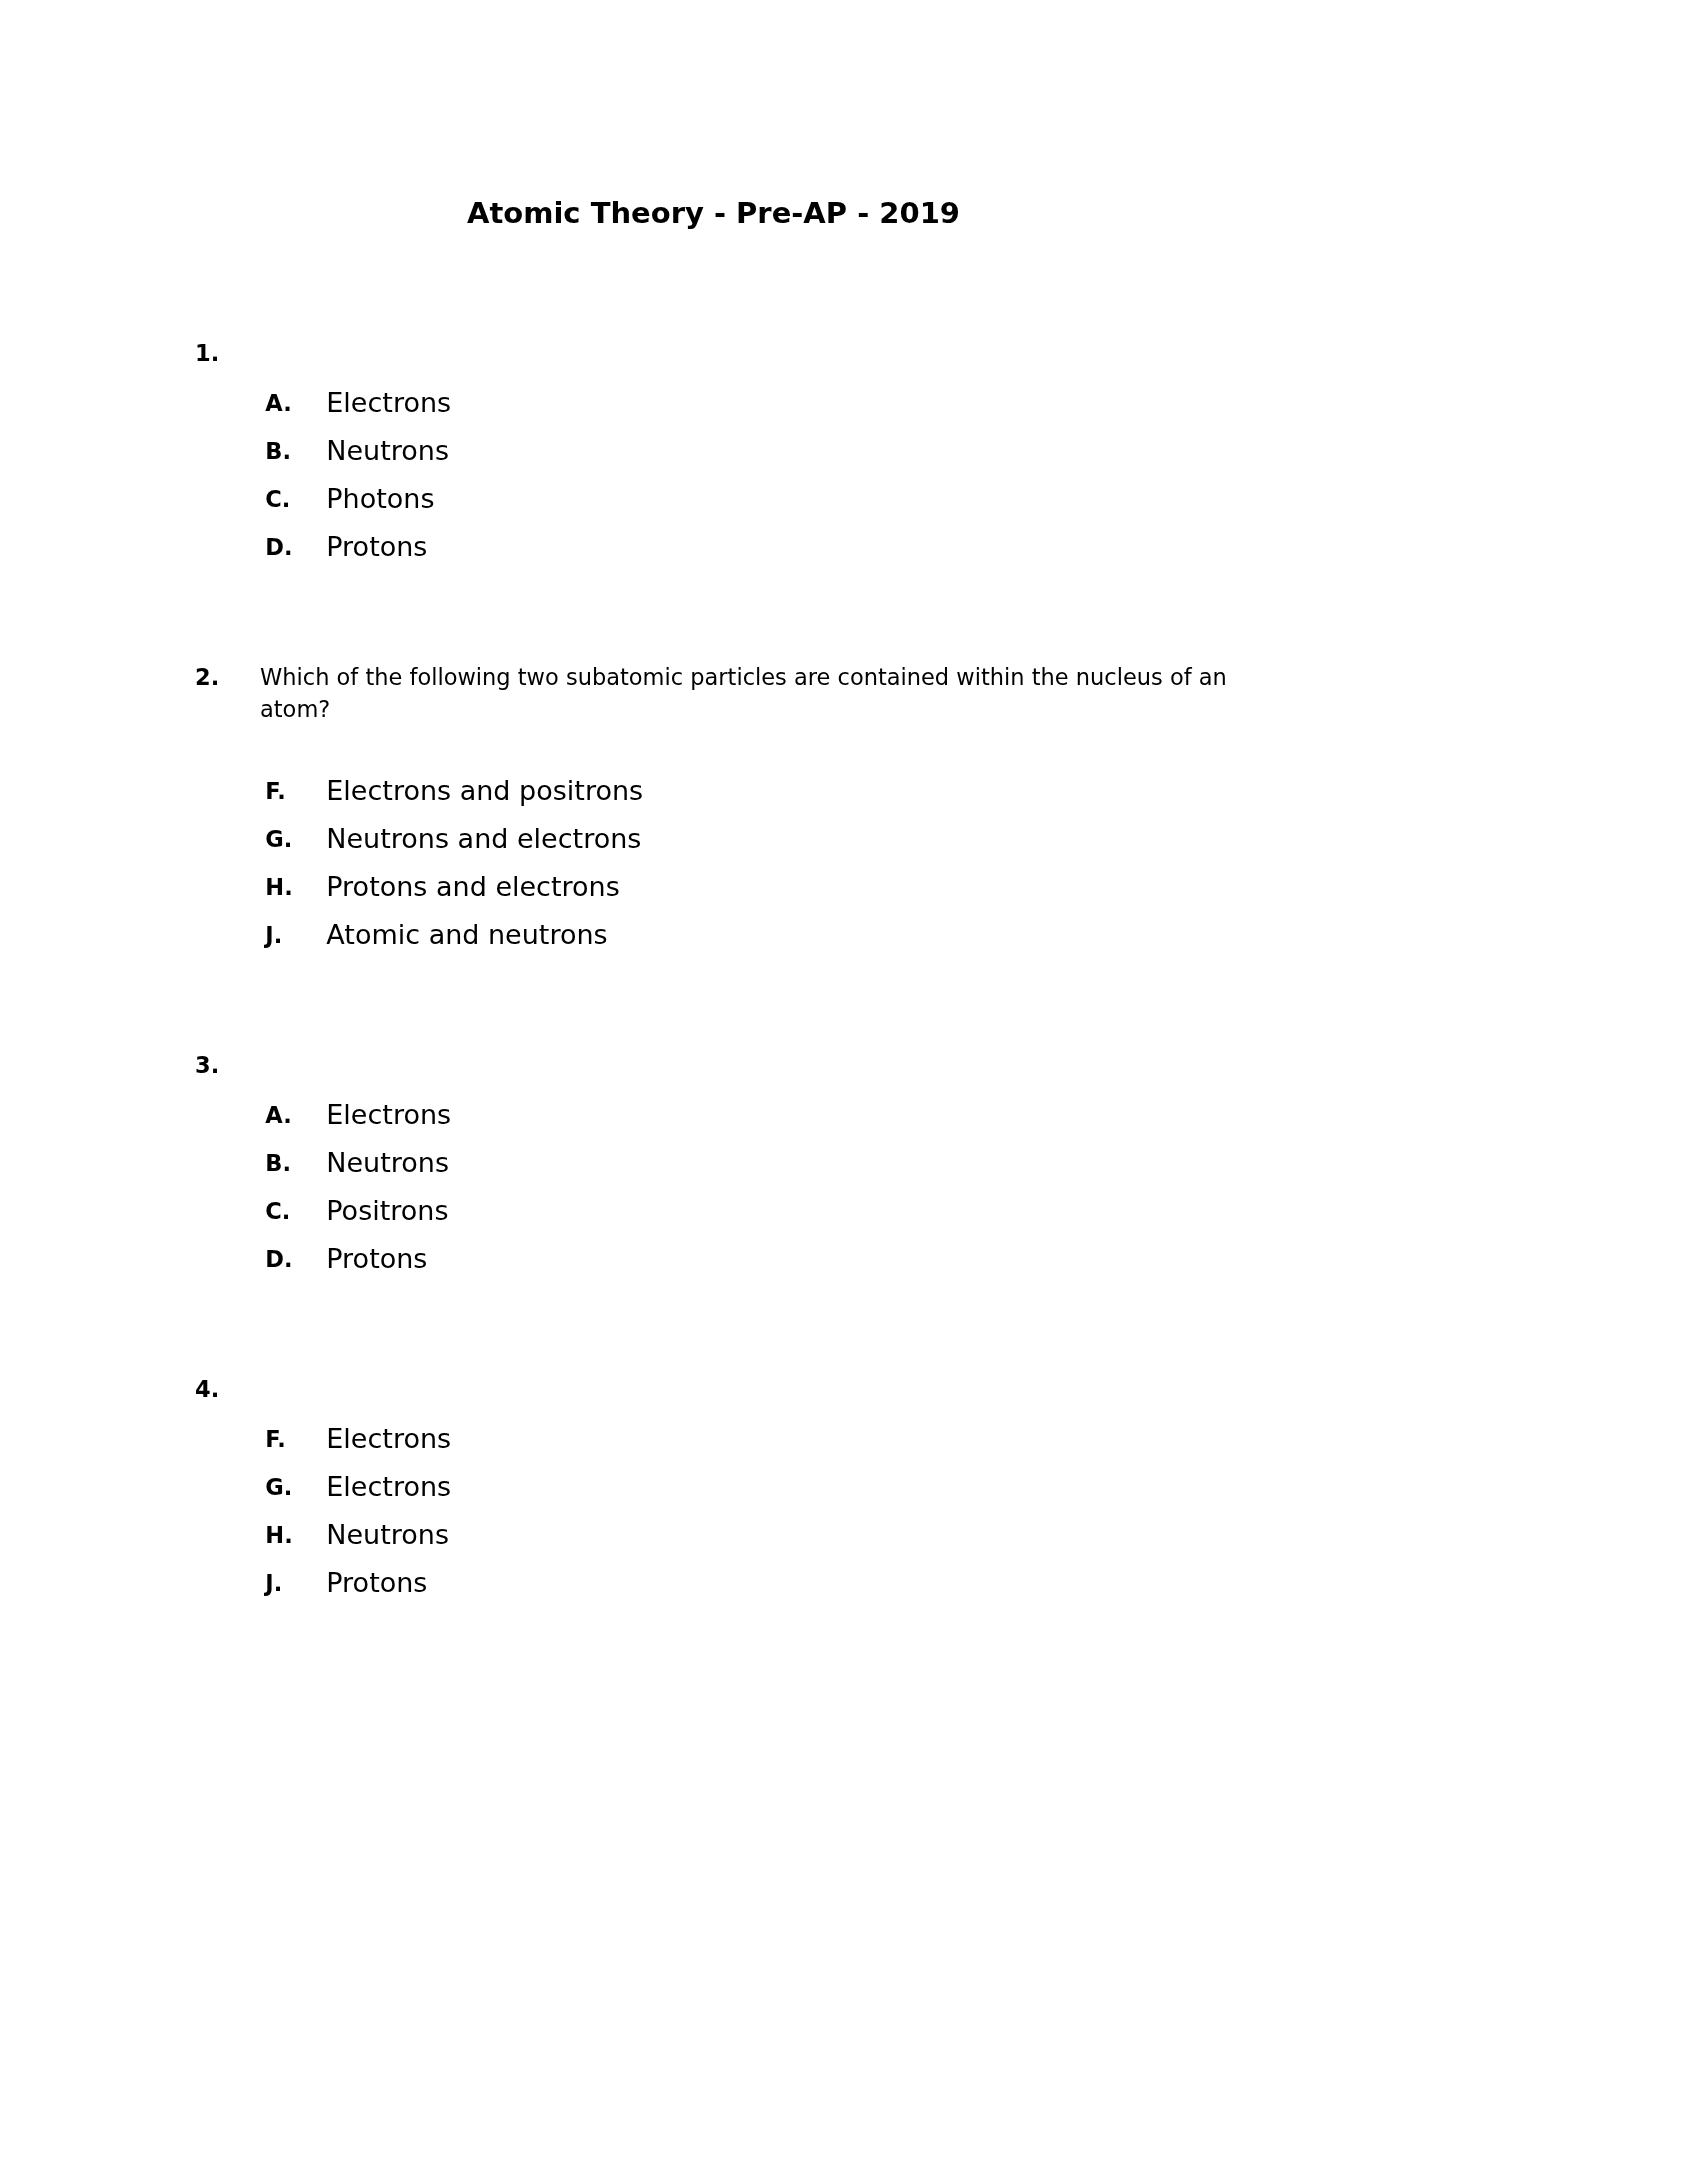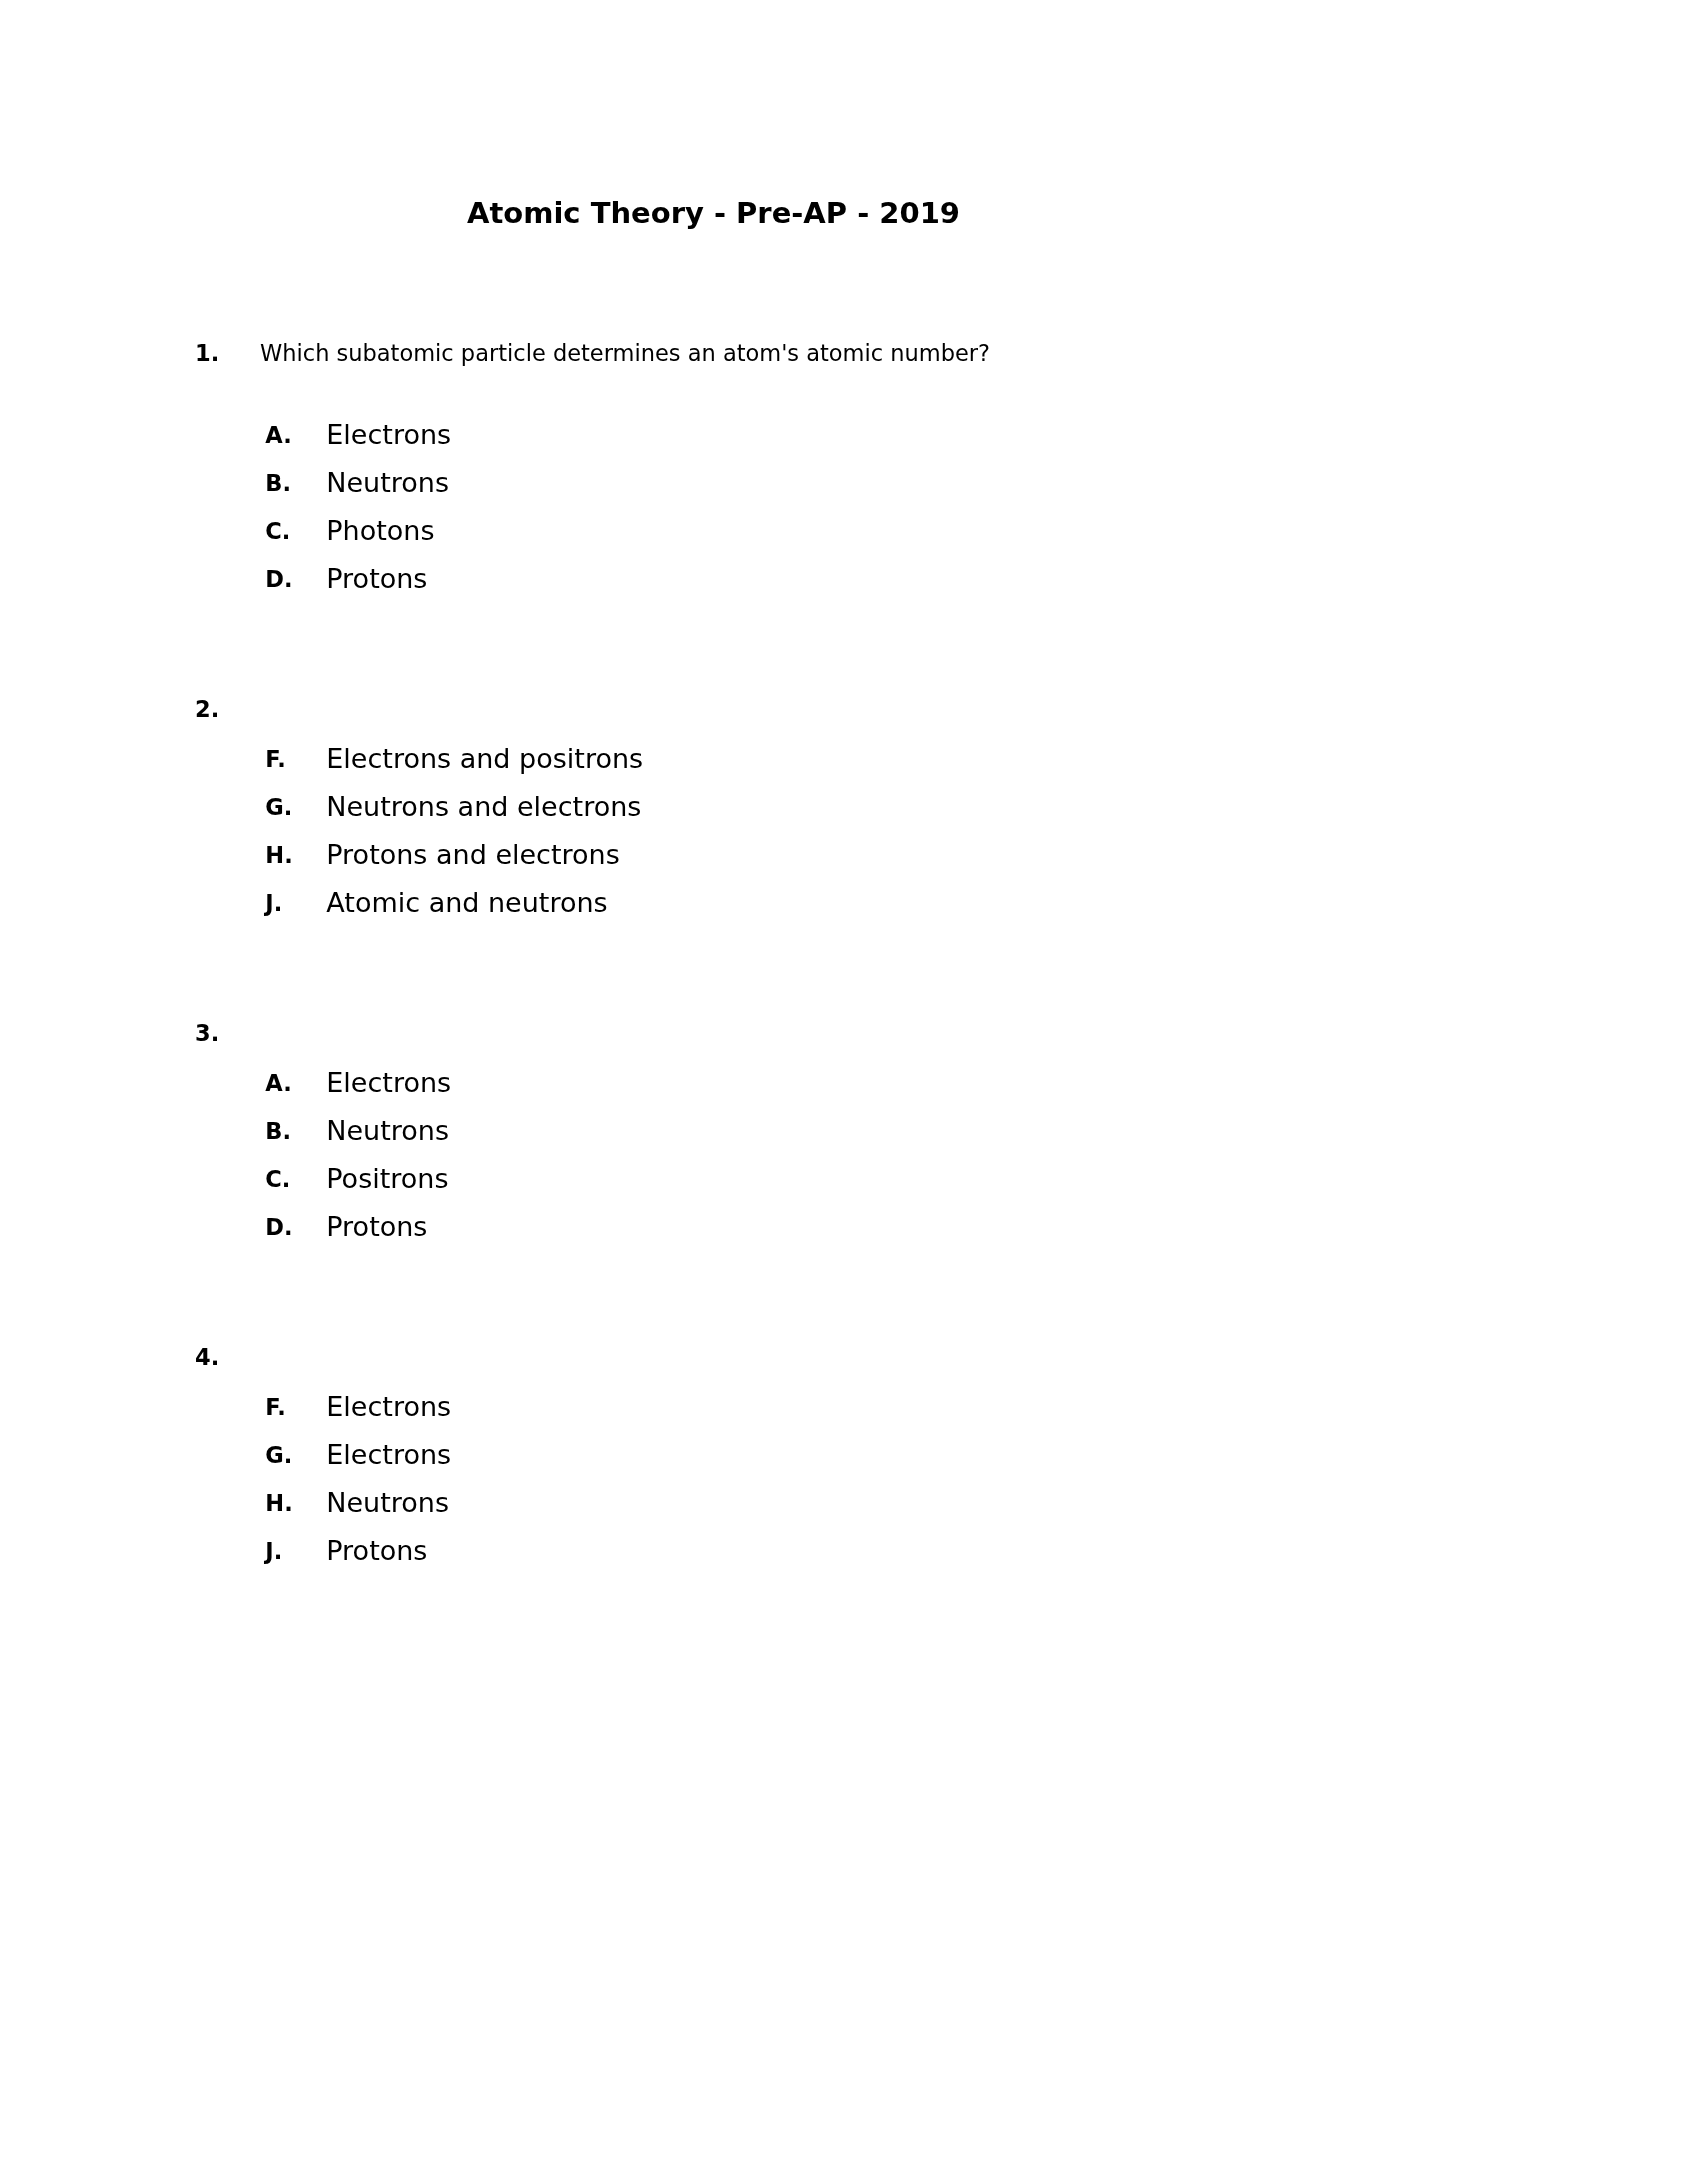--- a/index.html
+++ b/index.html
@@ -67,21 +67,20 @@
 </head>
 <body>
 
 <div class="page">
 
   <div class="doc-title">Atomic Theory - Pre-AP - 2019</div>
 
   <div class="question first">
     <div class="qnum">1.</div>
     <div class="qbody">
-      <div class="qtext">Which subatomic particle determines an atom's atomic number?</div>
       <div class="choices">
         <div class="choice">
           <div class="choice-letter">A.</div>
           <div class="choice-text">Electrons</div>
         </div>
         <div class="choice">
           <div class="choice-letter">B.</div>
           <div class="choice-text">Neutrons</div>
         </div>
         <div class="choice">
@@ -92,20 +91,21 @@
           <div class="choice-letter">D.</div>
           <div class="choice-text">Protons</div>
         </div>
       </div>
     </div>
   </div>
 
   <div class="question">
     <div class="qnum">2.</div>
     <div class="qbody">
+      <div class="qtext">Which of the following two subatomic particles are contained within the nucleus of an atom?</div>
       <div class="choices">
         <div class="choice">
           <div class="choice-letter">F.</div>
           <div class="choice-text">Electrons and positrons</div>
         </div>
         <div class="choice">
           <div class="choice-letter">G.</div>
           <div class="choice-text">Neutrons and electrons</div>
         </div>
         <div class="choice">

